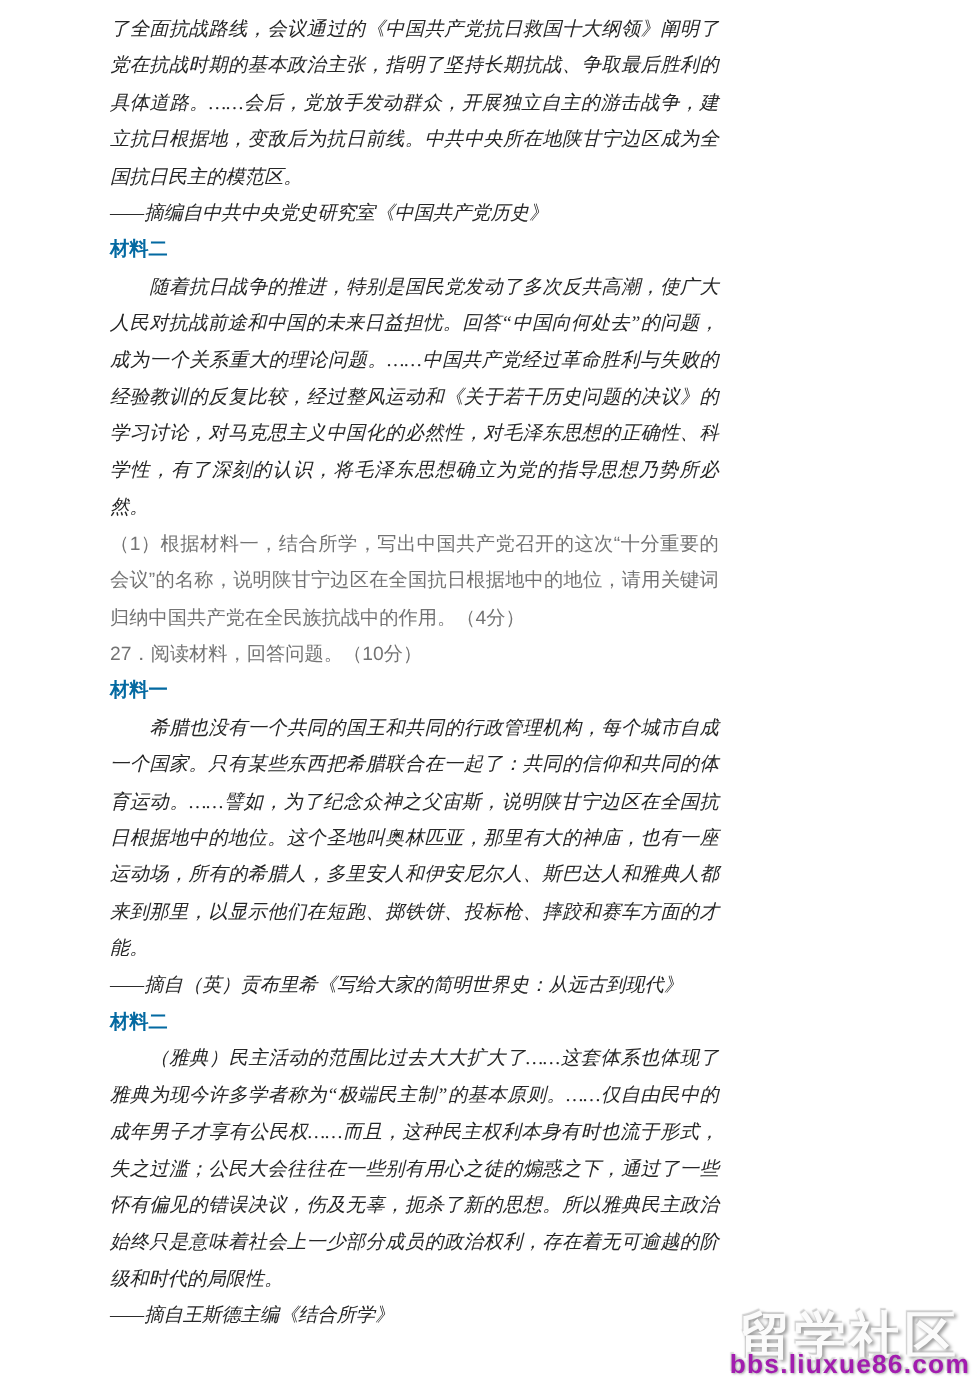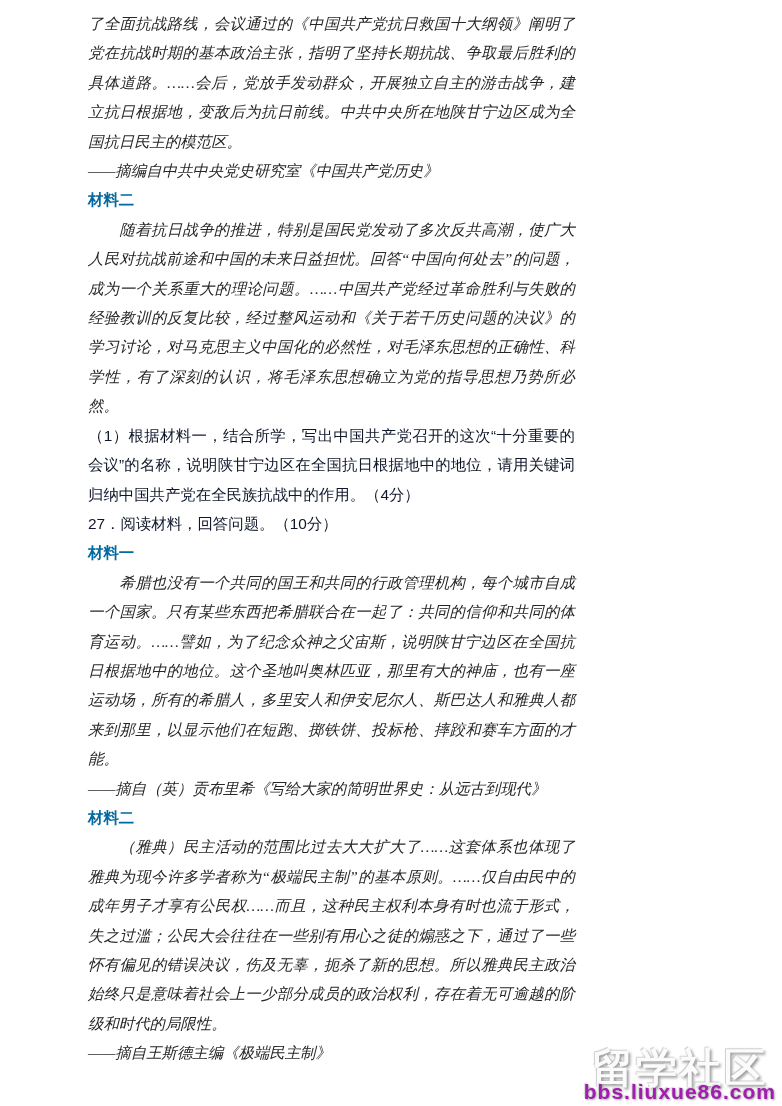--- a/index.html
+++ b/index.html
@@ -40,21 +40,21 @@
     font-family: "Liberation Sans", sans-serif;
     font-weight: bold;
     font-style: normal;
     font-size: 16px;
     color: #0369a1;
   }
   
   .question {
     font-family: "Liberation Sans", sans-serif;
     font-style: normal;
-    color: #0f172a;
+    color: #737373;
   }
   
   .watermark {
     position: absolute;
     right: 6px;
     bottom: 4px;
     text-align: center;
     pointer-events: none;
     line-height: 1;
   }
@@ -97,20 +97,20 @@
   <h3 class="mat-heading">材料一</h3>
 
   <p class="kai indent">希腊也没有一个共同的国王和共同的行政管理机构，每个城市自成一个国家。只有某些东西把希腊联合在一起了：共同的信仰和共同的体育运动。……譬如，为了纪念众神之父宙斯，说明陕甘宁边区在全国抗日根据地中的地位。这个圣地叫奥林匹亚，那里有大的神庙，也有一座运动场，所有的希腊人，多里安人和伊安尼尔人、斯巴达人和雅典人都来到那里，以显示他们在短跑、掷铁饼、投标枪、摔跤和赛车方面的才能。</p>
 
   <p class="kai source">——摘自（英）贡布里希《写给大家的简明世界史：从远古到现代》</p>
 
   <h3 class="mat-heading">材料二</h3>
 
   <p class="kai indent">（雅典）民主活动的范围比过去大大扩大了……这套体系也体现了雅典为现今许多学者称为“极端民主制”的基本原则。……仅自由民中的成年男子才享有公民权……而且，这种民主权利本身有时也流于形式，失之过滥；公民大会往往在一些别有用心之徒的煽惑之下，通过了一些怀有偏见的错误决议，伤及无辜，扼杀了新的思想。所以雅典民主政治始终只是意味着社会上一少部分成员的政治权利，存在着无可逾越的阶级和时代的局限性。</p>
 
-  <p class="kai source">——摘自王斯德主编《极端民主制》</p>
+  <p class="kai source">——摘自王斯德主编《结合所学》</p>
 
 </div>
 
 <div class="watermark">
   <div class="wm-title">留学社区</div>
   <div class="wm-url">bbs.liuxue86.com</div>
 </div>
 
 </body></html>

